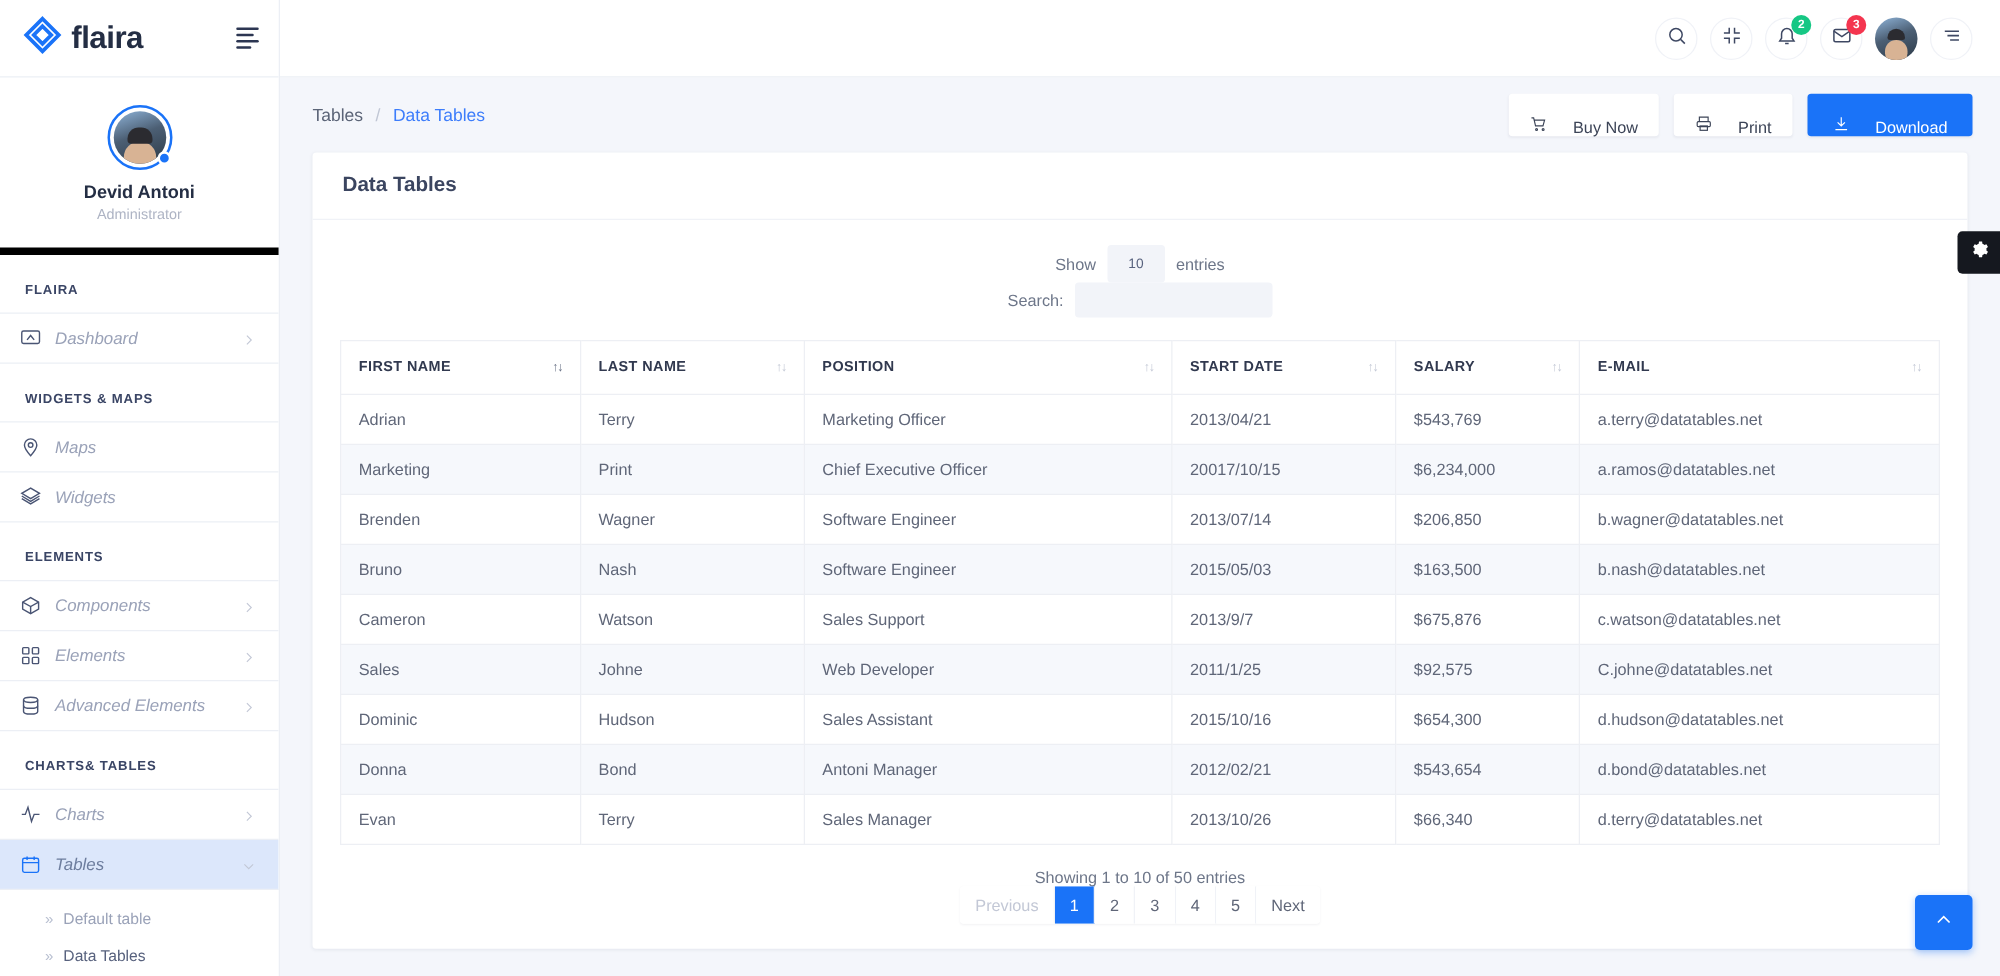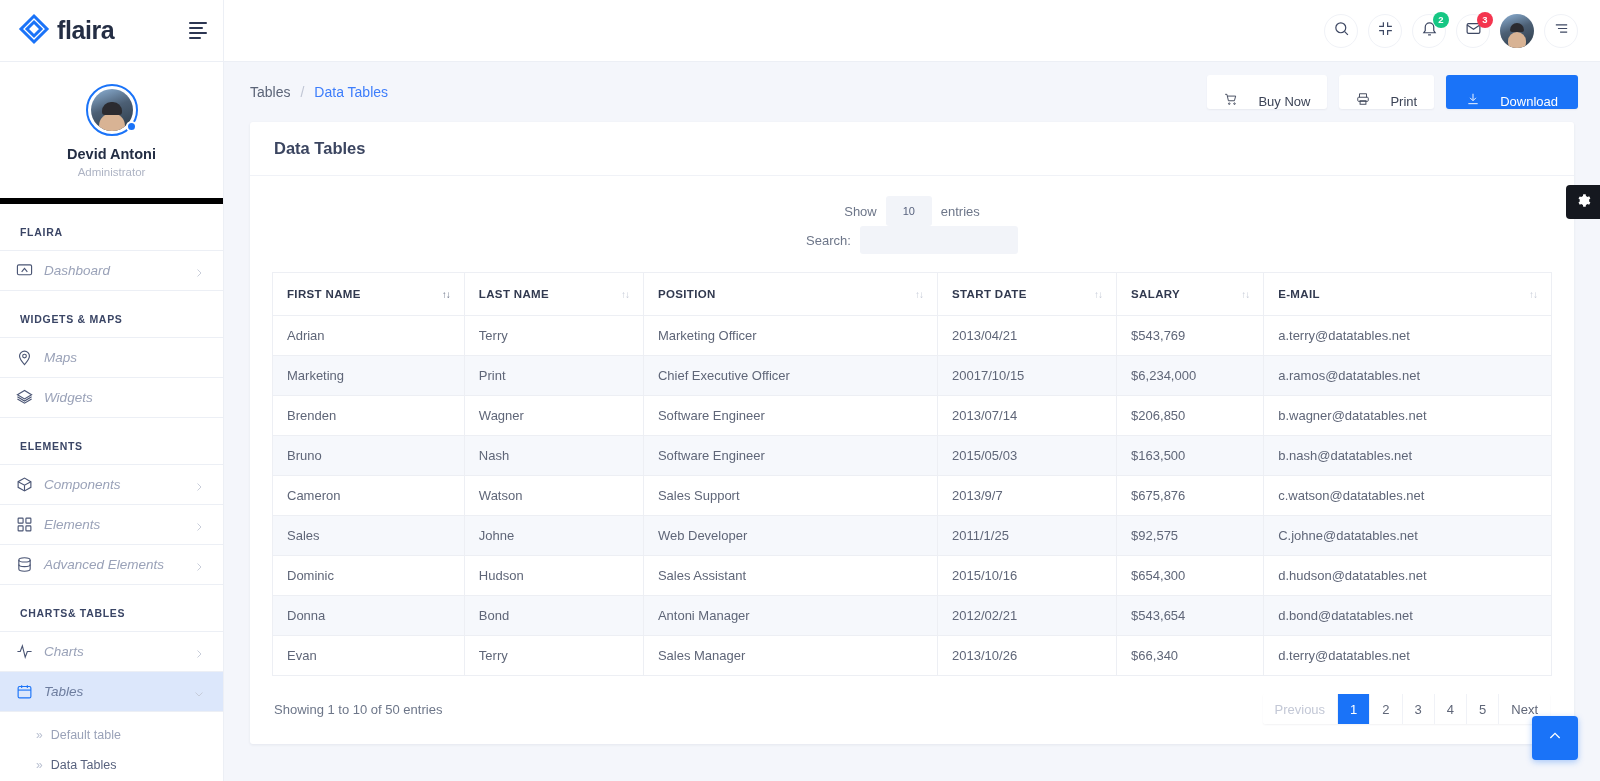--- a/index.html
+++ b/index.html
@@ -186,20 +186,21 @@
   .sort.active { color: #6b7488; }
   tbody td {
     font-size: 13px; color: #5f6678; padding: 12px 14px;
     border: 1px solid #edeff4; white-space: nowrap;
   }
   tbody tr:nth-child(even) { background: #f6f8fc; }
 
   .card-foot {
     display: flex; align-items: center; justify-content: space-between;
     padding: 18px 24px 20px;
+    flex-direction: column;
   }
   .foot-info { font-size: 13px; color: #6d7689; }
   .pager { display: flex; align-items: center; box-shadow: 0 1px 2px rgba(30,40,70,0.06); border-radius: 3px; overflow: hidden; }
   .pg {
     min-width: 30px; height: 30px; padding: 0 12px; background: #fff;
     display: flex; align-items: center; justify-content: center;
     font-size: 13px; color: #5f6678; cursor: pointer;
     border-right: 1px solid #f0f2f7;
   }
   .pg:last-child { border-right: none; }

